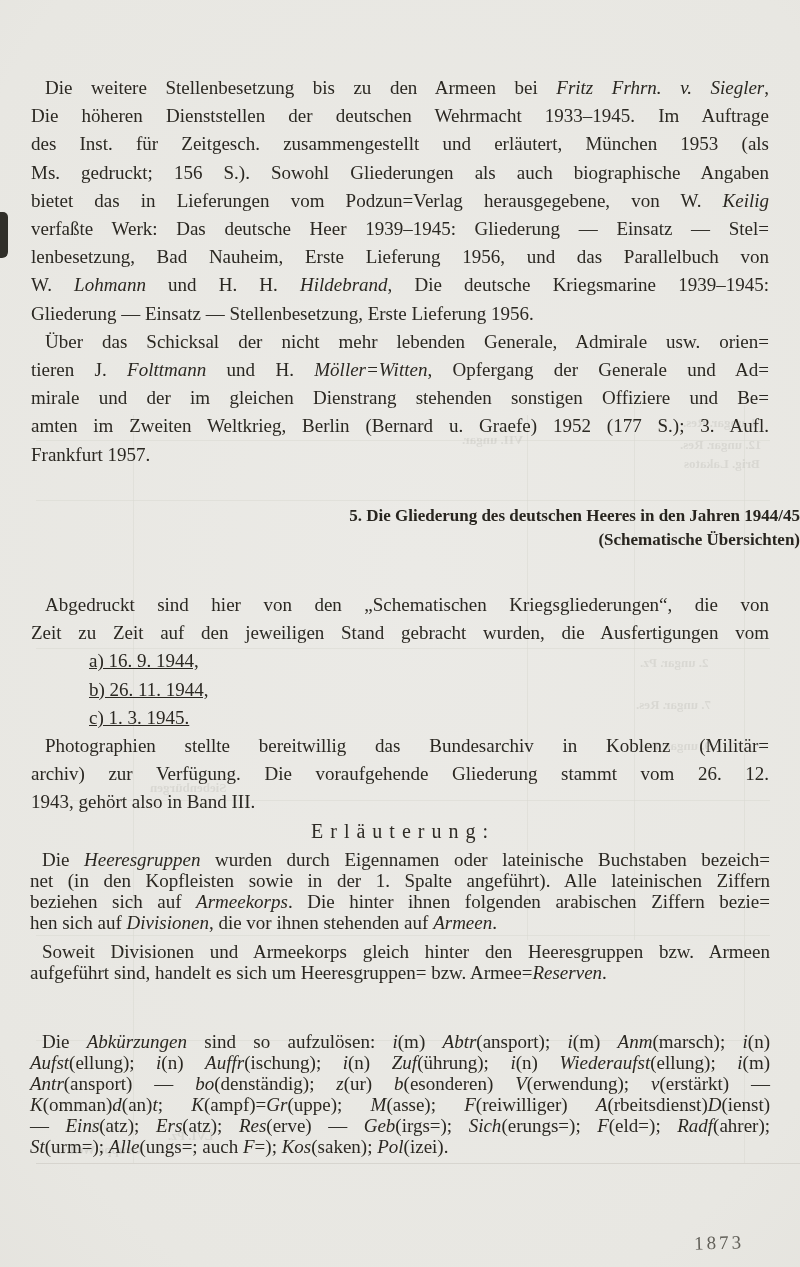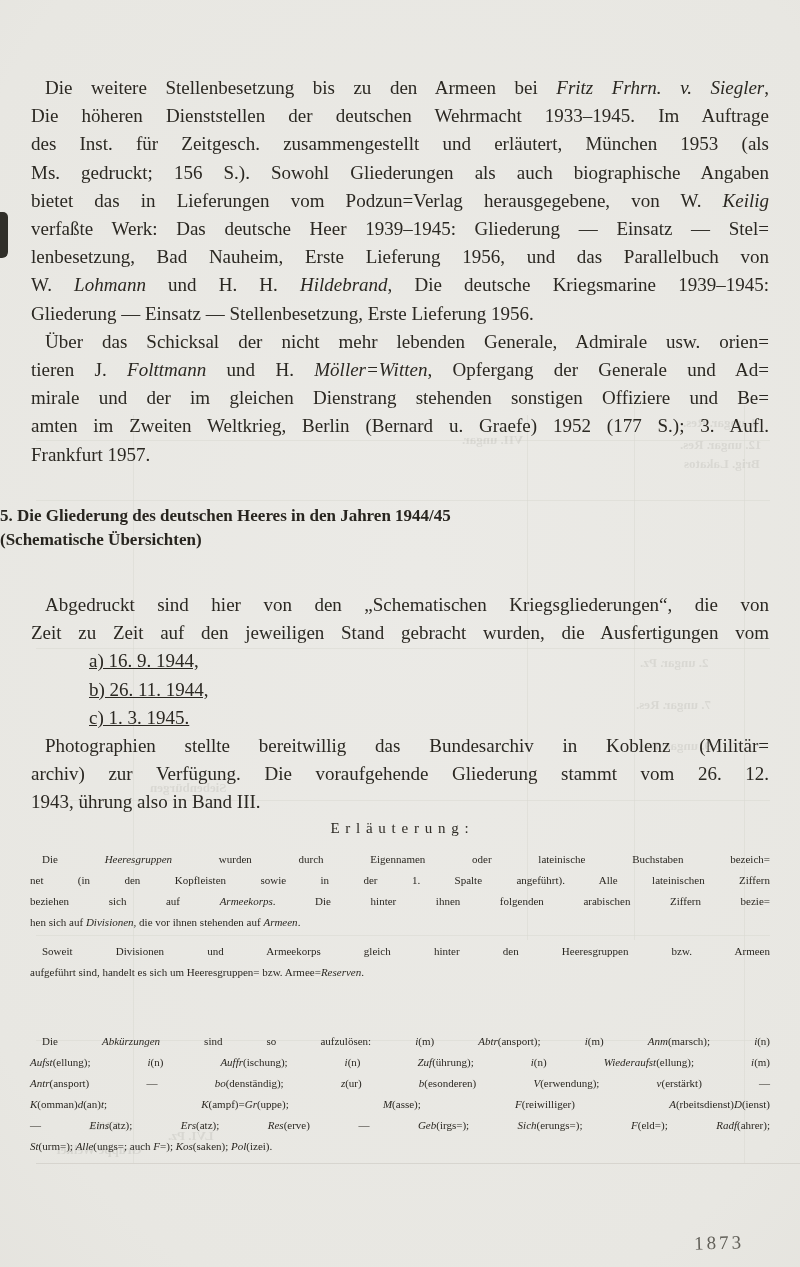--- a/index.html
+++ b/index.html
@@ -10,38 +10,38 @@
     color:#2b2822;
     font-family:"Liberation Serif","DejaVu Serif",serif;
   }
   
   .gl{position:absolute;background:#d9d8d1;opacity:.55;}
   .gl.v{width:1px;}
   .gl.h{height:1px;}
   
   .blk{position:absolute;left:31px;width:738px;}
   .main{font-size:19px;line-height:28.2px;}
-  .small{font-size:11px;line-height:21px;}
+  .small{font-size:19px;line-height:21px;}
   .tl{white-space:normal;}
   .tl.just{text-align:justify;text-align-last:justify;}
   .tl.ind{padding-left:14px;}
   .small .tl.ind{padding-left:12px;}
   .tl.list{padding-left:58px;text-align:left;text-align-last:left;text-decoration:underline;}
   .runhead{
     position:absolute;top:26px;left:0;width:800px;text-align:center;
     font-size:16.5px;letter-spacing:.4px;word-spacing:5px;color:#2e2b25;
   }
   .h5{
-    position:absolute;left:0;width:800px;text-align:left;
+    position:absolute;left:0;width:800px;text-align:right;
     font-weight:bold;font-size:17px;line-height:24px;color:#28251f;
     font-family:"Liberation Serif","DejaVu Serif",serif;
   }
   .erl{
     position:absolute;top:820px;left:0;width:800px;text-align:center;
-    font-size:15px;letter-spacing:1px;color:#2e2b25;
+    font-size:20px;letter-spacing:1px;color:#2e2b25;
   }
   .pagenum{
     position:absolute;left:694px;top:1232px;
     font-size:19px;letter-spacing:3px;color:#54524b;
     transform:rotate(-1.5deg);opacity:.9;
   }
   .bleed{
     position:absolute;transform:scaleX(-1);
     font-weight:bold;font-size:13px;color:#6d6c63;opacity:.13;
     white-space:nowrap;font-family:"Liberation Serif","DejaVu Serif",serif;
@@ -111,21 +111,21 @@
   <div class="h5" style="top:528px;">(Schematische Übersichten)</div>
 
   <div class="blk main" style="top:591px;">
       <div class="tl just ind"><span>Abgedruckt sind hier von den „Schematischen Kriegsgliederungen“, die von</span></div>
       <div class="tl just"><span>Zeit zu Zeit auf den jeweiligen Stand gebracht wurden, die Ausfertigungen vom</span></div>
       <div class="tl list"><span>a) 16. 9. 1944,</span></div>
       <div class="tl list"><span>b) 26. 11. 1944,</span></div>
       <div class="tl list"><span>c) 1. 3. 1945.</span></div>
       <div class="tl just ind"><span>Photographien stellte bereitwillig das Bundesarchiv in Koblenz (Militär=</span></div>
       <div class="tl just"><span>archiv) zur Verfügung. Die voraufgehende Gliederung stammt vom 26. 12.</span></div>
-      <div class="tl"><span>1943, ührung also in Band III.</span></div>
+      <div class="tl"><span>1943, gehört also in Band III.</span></div>
     </div>
 
   <div class="erl">E r l ä u t e r u n g :</div>
 
   <div class="blk small" style="top:849px;left:30px;width:740px;">
       <div class="tl just ind"><span>Die </span><i>Heeresgruppen</i><span> wurden durch Eigennamen oder lateinische Buchstaben bezeich=</span></div>
       <div class="tl just"><span>net (in den Kopfleisten sowie in der 1. Spalte angeführt). Alle lateinischen Ziffern</span></div>
       <div class="tl just"><span>beziehen sich auf </span><i>Armeekorps</i><span>. Die hinter ihnen folgenden arabischen Ziffern bezie=</span></div>
       <div class="tl"><span>hen sich auf </span><i>Divisionen</i><span>, die vor ihnen stehenden auf </span><i>Armeen</i><span>.</span></div>
     </div>

